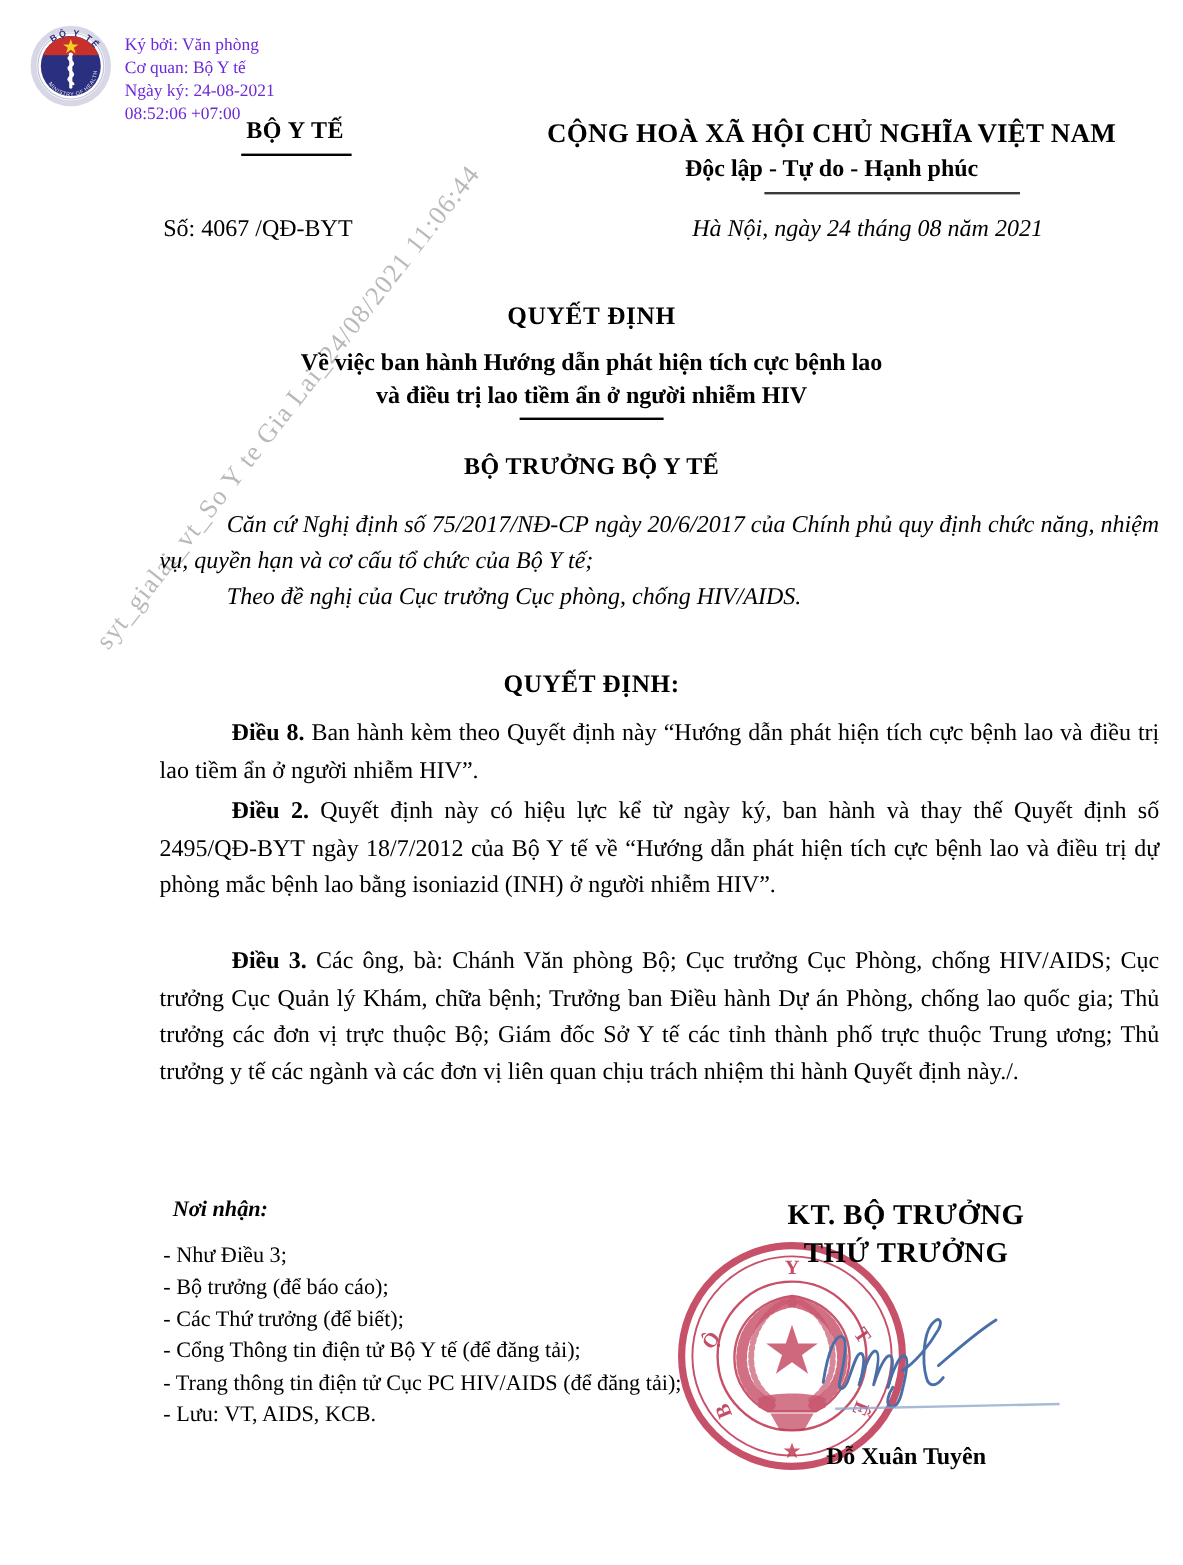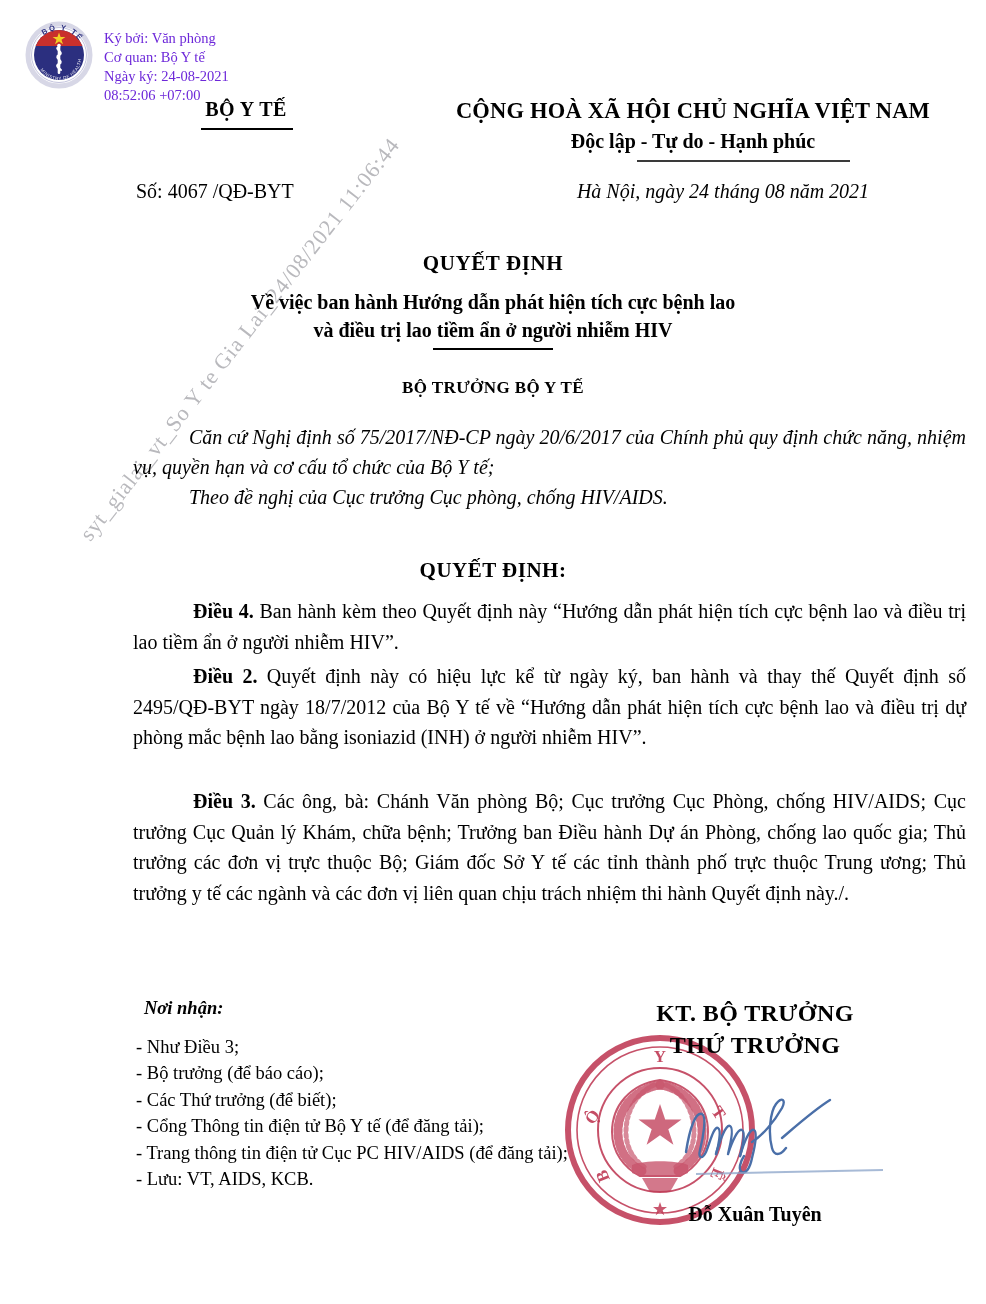--- a/index.html
+++ b/index.html
@@ -168,21 +168,21 @@
   }
 
   
   .authority {
     position: absolute;
     left: 133px;
     top: 378px;
     width: 720px;
     text-align: center;
     font-weight: bold;
-    font-size: 17px;
+    font-size: 20px;
     letter-spacing: 0.4px;
     z-index: 3;
   }
   .basis {
     position: absolute;
     left: 133px;
     width: 833px;
     font-style: italic;
     font-size: 20px;
     line-height: 1.52;
@@ -352,21 +352,21 @@
     <div>và điều trị lao tiềm ẩn ở người nhiễm HIV</div>
   </div>
   <div class="title-rule"></div>
 
   <div class="authority">BỘ TRƯỞNG BỘ Y TẾ</div>
   <div class="basis basis-1">Căn cứ Nghị định số 75/2017/NĐ-CP ngày 20/6/2017 của Chính phủ quy định chức năng, nhiệm vụ, quyền hạn và cơ cấu tổ chức của Bộ Y tế;</div>
   <div class="basis basis-2">Theo đề nghị của Cục trưởng Cục phòng, chống HIV/AIDS.</div>
   <div class="decides">QUYẾT ĐỊNH:</div>
 
   <div class="article art-1">
-    <b>Điều 4.</b><span> Ban hành kèm theo Quyết định này “Hướng dẫn phát hiện tích cực bệnh lao và điều trị lao tiềm ẩn ở người nhiễm HIV”.</span>
+    <b>Điều 8.</b><span> Ban hành kèm theo Quyết định này “Hướng dẫn phát hiện tích cực bệnh lao và điều trị lao tiềm ẩn ở người nhiễm HIV”.</span>
   </div>
   <div class="article art-2">
     <b>Điều 2.</b><span> Quyết định này có hiệu lực kể từ ngày ký, ban hành và thay thế Quyết định số 2495/QĐ-BYT ngày 18/7/2012 của Bộ Y tế về “Hướng dẫn phát hiện tích cực bệnh lao và điều trị dự phòng mắc bệnh lao bằng isoniazid (INH) ở người nhiễm HIV”.</span>
   </div>
   <div class="article art-3">
     <b>Điều 3.</b><span> Các ông, bà: Chánh Văn phòng Bộ; Cục trưởng Cục Phòng, chống HIV/AIDS; Cục trưởng Cục Quản lý Khám, chữa bệnh; Trưởng ban Điều hành Dự án Phòng, chống lao quốc gia; Thủ trưởng các đơn vị trực thuộc Bộ; Giám đốc Sở Y tế các tỉnh thành phố trực thuộc Trung ương; Thủ trưởng y tế các ngành và các đơn vị liên quan chịu trách nhiệm thi hành Quyết định này./.</span>
   </div>
 
   <div class="recipients">
     <div class="recipients-title">Nơi nhận:</div>

